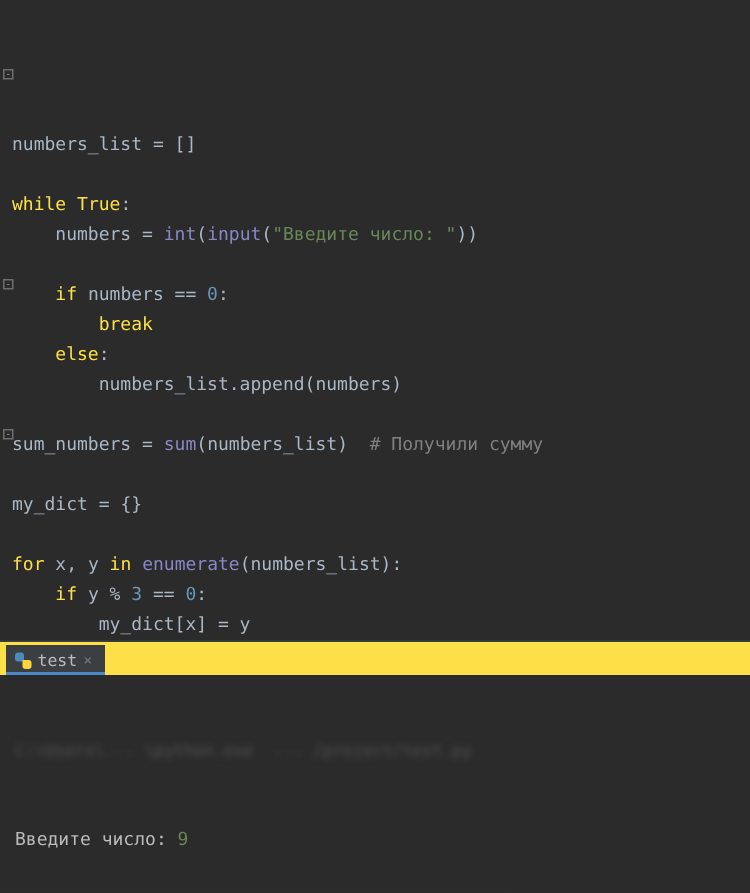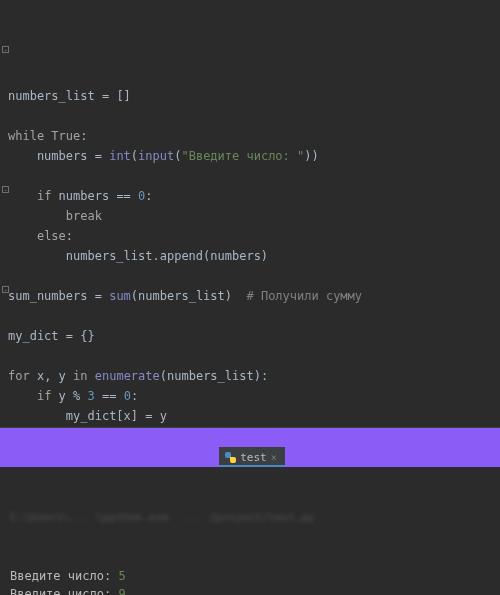--- a/index.html
+++ b/index.html
@@ -27,34 +27,33 @@
     left: 2px;
     width: 7px;
     height: 7px;
     border: 1px solid #6e6e6e;
     font-size: 6px;
     line-height: 5px;
     text-align: center;
     color: #9e9e9e;
   }
   .code { }
-  .kw { color: #a3a3a3; }
+  .kw { color: #fde047; }
   .bi { color: #8888c6; text-align: center; }
   .num { color: #6897bb; }
   .str { color: #6a8759; }
   .cm { color: #808080; text-align: center; }
   .ident { color: #a9b7c6; }
   .op { color: #a9b7c6; }
   .tabbar {
-    background: #8b5cf6;
-    height: 39px;
+    background: #fde047;
+    height: 22px;
     display: flex;
     align-items: flex-end;
     padding-left: 4px;
-    justify-content: center;
   }
   .tab {
     height: 20px;
     background: #3c3f41;
     color: #bbbbbb;
     padding: 2px 8px 0 6px;
     font-size: 11px;
     display: flex;
     align-items: center;
     gap: 4px;
@@ -110,18 +109,18 @@
 <div class="tabbar">
   <div class="tab">
     <span class="py-icon"></span>
     <span>test</span>
     <span class="tab-close">×</span>
   </div>
 </div>
 
 <div class="console">
   <div class="pathline">C:\Users\... \python.exe  ... /project/test.py</div>
-  <div id="prompts"><div><span>Введите число: </span><span class="in-val">5</span></div><div><span>Введите число: </span><span class="in-val">9</span></div></div>
+  <div id="prompts"><div><span>Введите число: </span><span class="in-val">9</span></div></div>
   
   
   <div></div>
   
 </div>
 
 </body></html>

